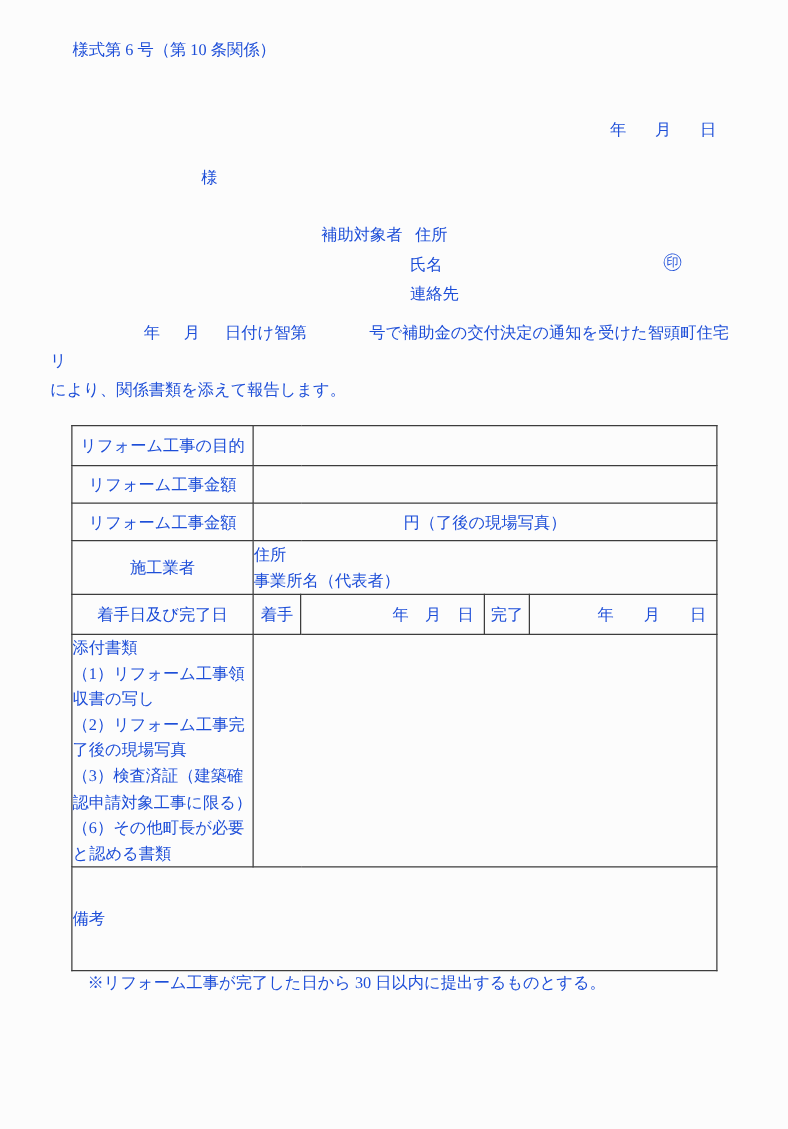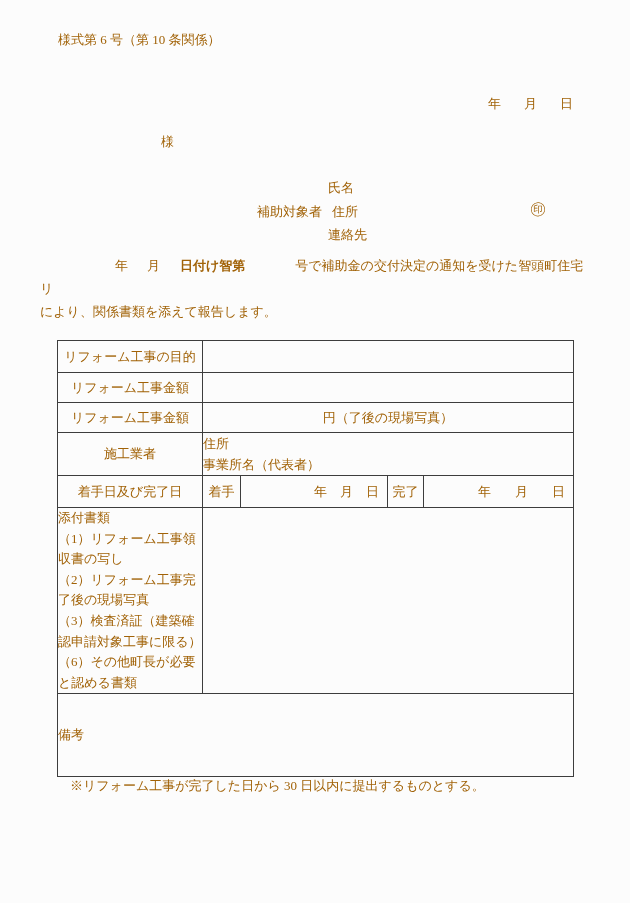--- a/index.html
+++ b/index.html
@@ -2,37 +2,37 @@
 <html><head>
 <meta charset="utf-8">
 <style>
   html,body { margin:0; padding:0; background:#e8e8e8; }
   .page {
     position:relative;
     width:630px; height:903px;
     margin:0 auto;
     background:#fcfcfc;
     font-family:"Liberation Serif","DejaVu Serif",serif;
-    color:#a16207;
+    color:#1d4ed8;
     font-size:13px;
     overflow:hidden;
   }
   .form-number { position:absolute; left:58px; top:31px; }
   .doc-title { position:absolute; left:0; top:71px; width:630px; text-align:center; }
   .header-date { position:absolute; top:95px; right:57px; display:flex; gap:23px; }
   .addressee { position:absolute; left:161px; top:133px; }
   .applicant { position:absolute; left:257px; top:176px; line-height:23.5px; }
   .applicant-row { display:flex; }
   .applicant-row .alabel { margin-right:10px; }
   .applicant-row .aindent { margin-left:71px; }
   .seal { position:absolute; left:530px; top:199px; font-size:16px; }
   .body-text { position:absolute; left:40px; top:254px; width:552px; line-height:23px; }
   .l1-year { margin-left:75px; }
   .l1-month { margin-left:19px; }
-  .l1-day { margin-left:20px;font-weight:bold; }
+  .l1-day { margin-left:20px; }
   .l1-after { margin-left:50px; }
   table.form-table {
     position:absolute; left:57px; top:340px;
     border-collapse:collapse; table-layout:fixed; width:516px;
   }
   .form-table td {
     border:1px solid #3d3d3d;
     padding:0;
     vertical-align:middle;
     font-size:13px;
@@ -58,25 +58,25 @@
   <div class="header-date">
     <span>年</span>
     <span>月</span>
     <span>日</span>
   </div>
 
   <div class="addressee">様</div>
 
   <div class="applicant">
     <div class="applicant-row">
-      <span class="aindent">氏名</span>
+      <span class="alabel">補助対象者</span>
+      <span>住所</span>
     </div>
     <div class="applicant-row">
-      <span class="alabel">補助対象者</span>
-      <span>住所</span>
+      <span class="aindent">氏名</span>
     </div>
     <div class="applicant-row">
       <span class="aindent">連絡先</span>
     </div>
   </div>
 
   <div class="seal">㊞</div>
 
   <div class="body-text">
     <div>

